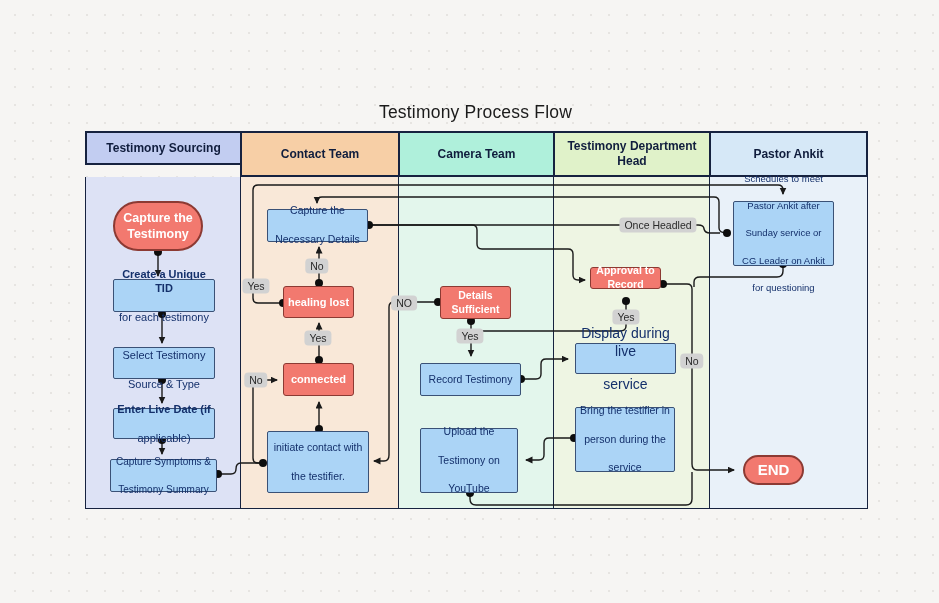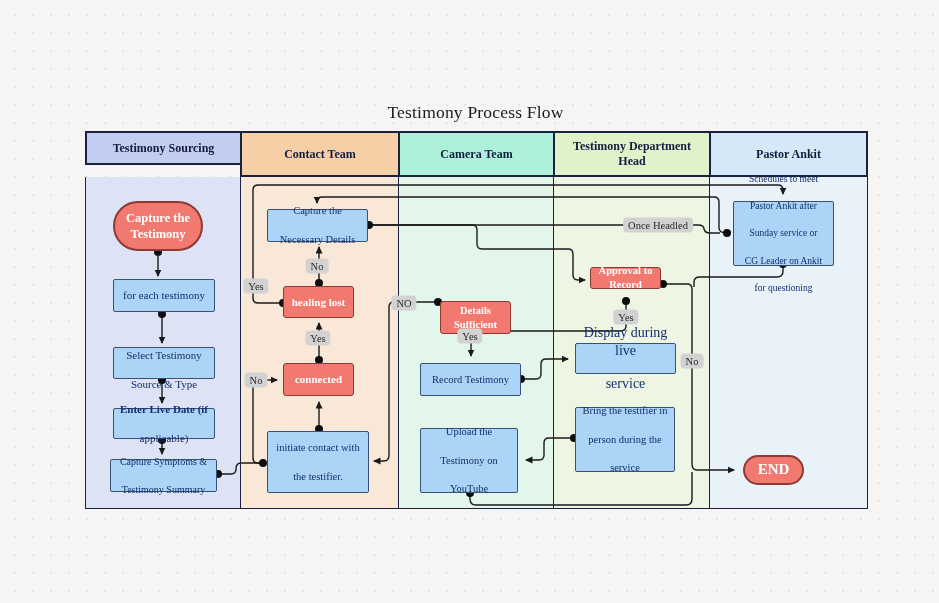--- a/index.html
+++ b/index.html
@@ -1,21 +1,21 @@
 <!DOCTYPE html>
 <html style="--page-bg: #f6f5f3; --grid-dot: #e6e4e1; --frame: #16223f; --blue-fill: #abd4f6; --blue-border: #3a5176; --blue-text: #14306b; --red-fill: #f2796f; --red-border: #8c3a33; --pill-bg: #d2d2d2; --pill-text: #2a2a2a;"><head>
 <meta charset="utf-8">
 <style>
   html,body{margin:0;padding:0;background:#f6f5f3;}
   #canvas{
     position:relative;width:939px;height:603px;overflow:hidden;
     background-color:var(--page-bg,#f6f5f3);
     background-image:radial-gradient(var(--grid-dot,#e6e4e1) 1.1px, transparent 1.4px);
     background-size:18px 18px;background-position:6px 6px;
-    font-family:Liberation Serif, serif;
+    font-family:Liberation Sans, sans-serif;
   }
   #title{
     position:absolute;left:85px;top:102px;width:781px;text-align:center;
     font-size:17.5px;font-weight:500;color:#1b1b1b;letter-spacing:.2px;
   }
   .lane-header{
     position:absolute;box-sizing:border-box;border:2px solid var(--frame,#16223f);
     display:flex;align-items:center;justify-content:center;text-align:center;
     font-size:12px;font-weight:bold;color:#101d3d;line-height:1.25;padding:0 8px;
   }
@@ -108,20 +108,21 @@
       <circle cx="521" cy="379" r="4" fill="#0d0d0d"></circle>
       <circle cx="574" cy="438" r="4" fill="#0d0d0d"></circle>
       <circle cx="470" cy="493" r="4" fill="#0d0d0d"></circle>
     </svg>
   <div id="nodes">
       <div class="node red stadium" style="left: 113px; top: 201px; width: 90px; height: 50px; font-size: 12.5px; border-radius: 25px;">
         <span class="ln b">Capture the</span>
         <span class="ln b">Testimony</span>
       </div>
       <div class="node blue" style="left: 113px; top: 279px; width: 102px; height: 33px; font-size: 11px;">
+        <span class="ln b">Create a Unique TID</span>
         <span class="ln">for each testimony</span>
       </div>
       <div class="node blue" style="left: 113px; top: 347px; width: 102px; height: 32px; font-size: 11px; justify-content: space-between;">
         <span class="ln">Select Testimony</span>
         <span class="ln">Source &amp; Type</span>
       </div>
       <div class="node blue" style="left: 113px; top: 408px; width: 102px; height: 31px; font-size: 11px;">
         <span class="ln b">Enter Live Date (if</span>
         <span class="ln">applicable)</span>
       </div>
@@ -136,21 +137,21 @@
       <div class="node red" style="left: 283px; top: 286px; width: 71px; height: 32px; font-size: 11px;">
         <span class="ln b">healing lost</span>
       </div>
       <div class="node red" style="left: 283px; top: 363px; width: 71px; height: 33px; font-size: 11px;">
         <span class="ln b">connected</span>
       </div>
       <div class="node blue" style="left: 267px; top: 431px; width: 102px; height: 62px; font-size: 10.5px;">
         <span class="ln">initiate contact with</span>
         <span class="ln">the testifier.</span>
       </div>
-      <div class="node red" style="left: 440px; top: 286px; width: 71px; height: 33px; font-size: 10.5px; margin-top: 15px;">
+      <div class="node red" style="left: 440px; top: 286px; width: 71px; height: 33px; font-size: 10.5px;">
         <span class="ln b">Details</span>
         <span class="ln b">Sufficient</span>
       </div>
       <div class="node blue" style="left: 420px; top: 363px; width: 101px; height: 33px; font-size: 10.5px;">
         <span class="ln">Record Testimony</span>
       </div>
       <div class="node blue" style="left: 420px; top: 428px; width: 98px; height: 65px; font-size: 10.5px;">
         <span class="ln">Upload the</span>
         <span class="ln">Testimony on</span>
         <span class="ln">YouTube</span>

